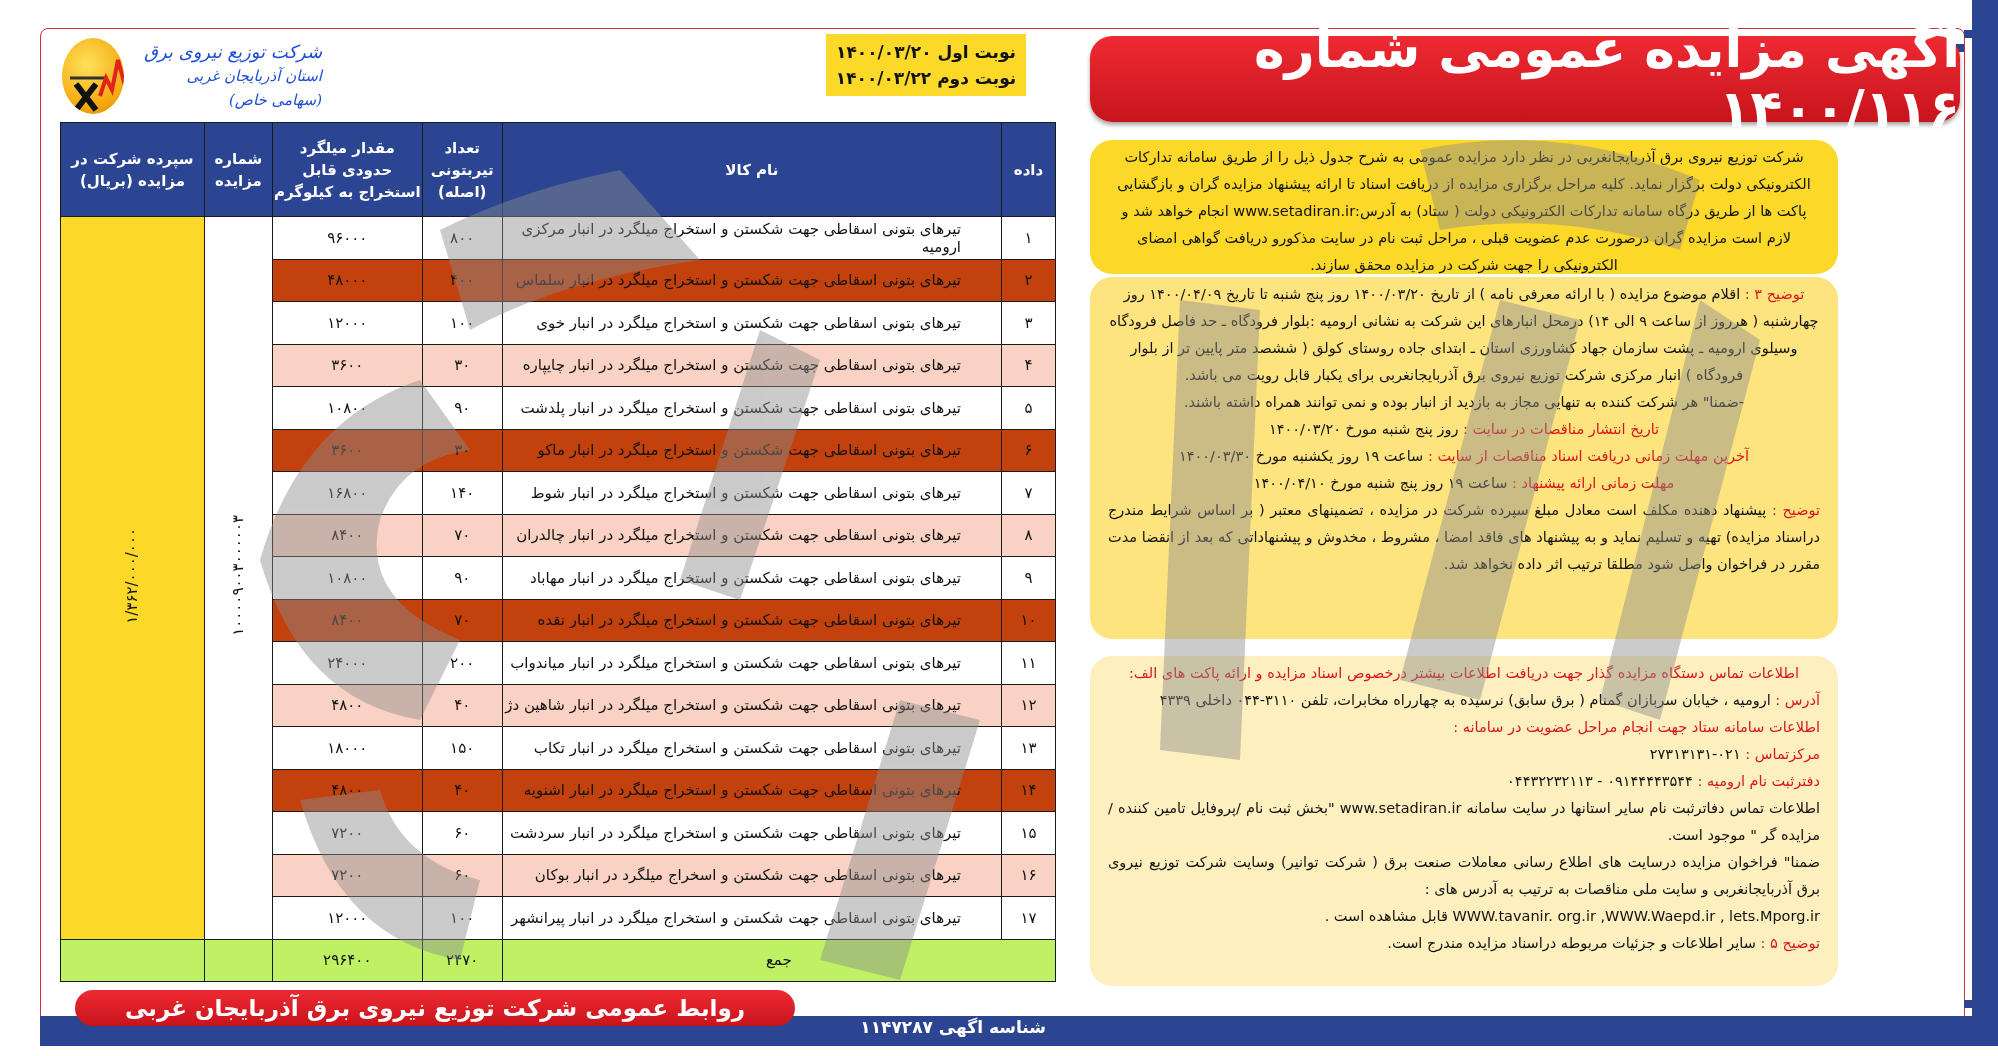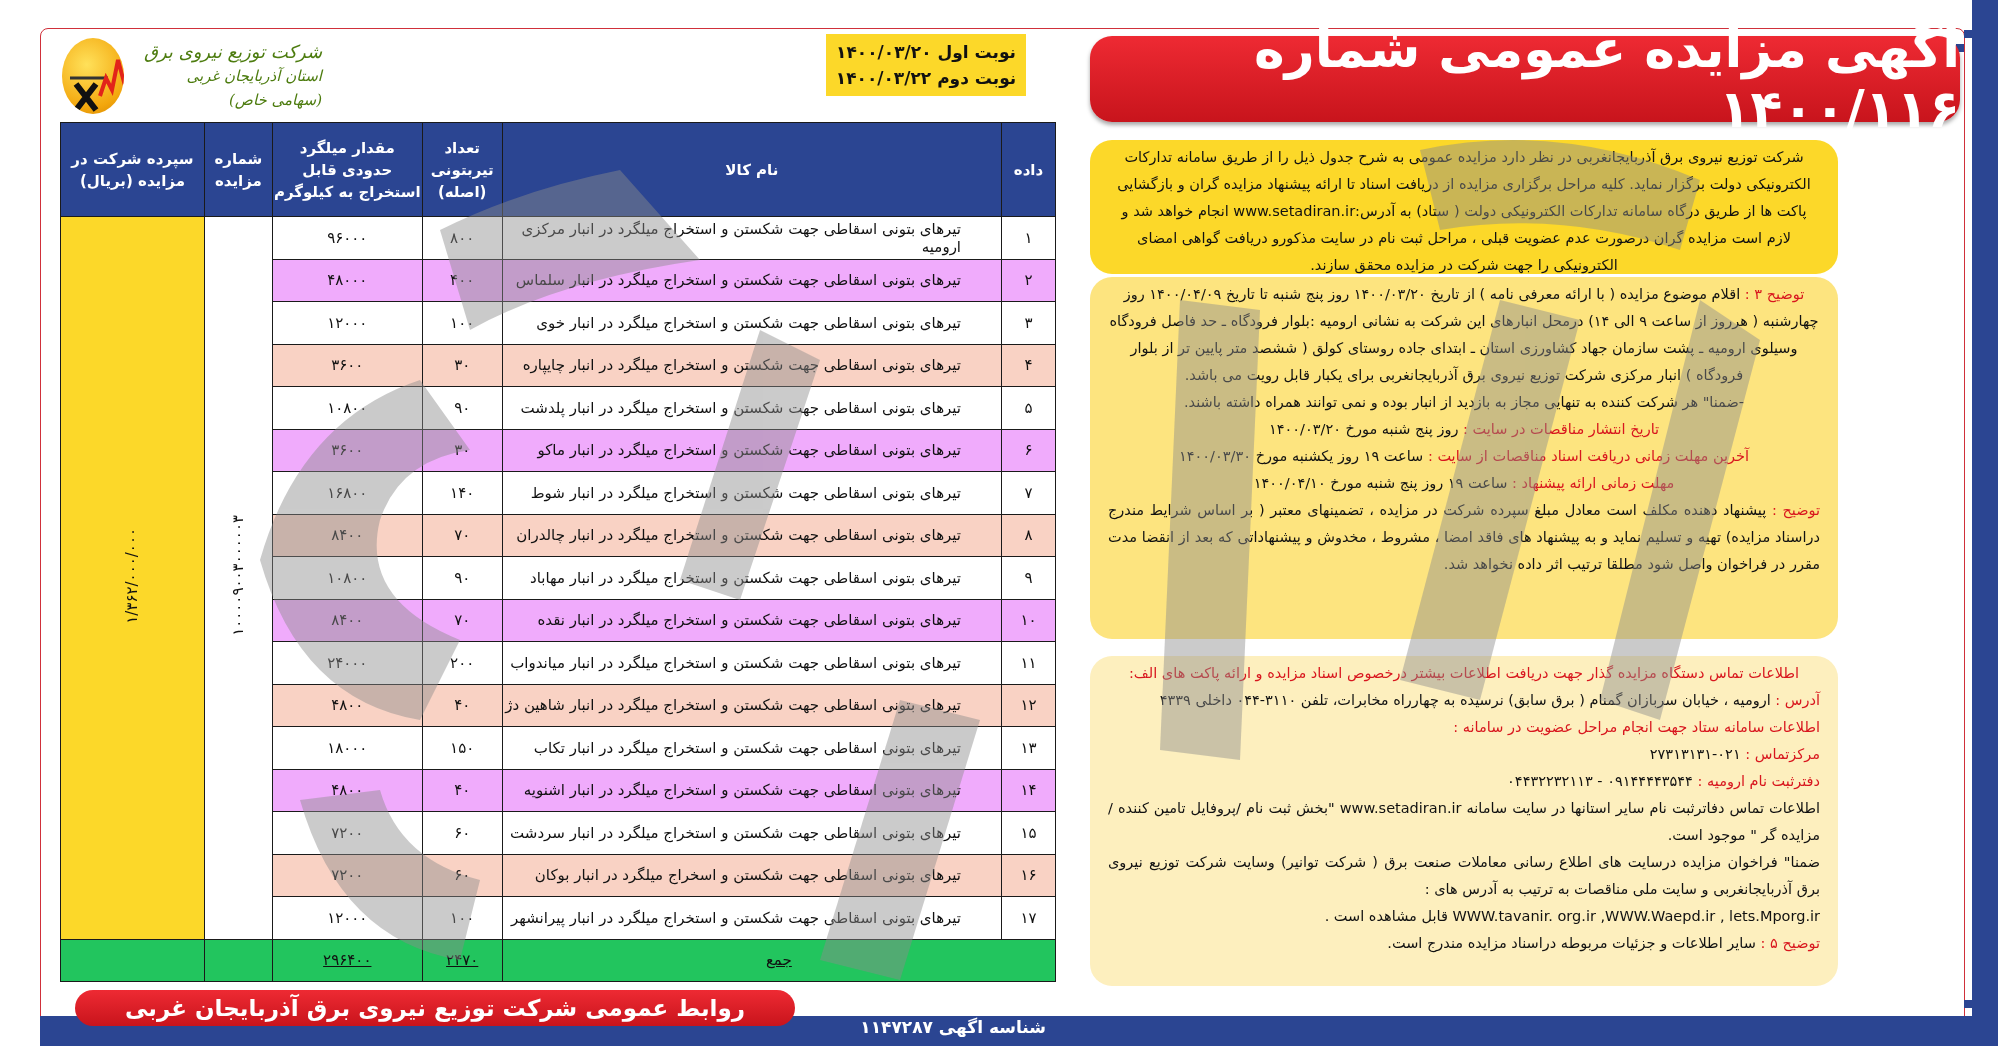--- a/index.html
+++ b/index.html
@@ -14,35 +14,35 @@
   
   .watermark { position: absolute; inset: 0; pointer-events: none; z-index: 5; }
 
   
   .title-banner { position: absolute; left: 1090px; top: 36px; width: 870px; height: 86px; background: linear-gradient(#ee2a33, #c8141c); border-radius: 22px; display: flex; align-items: center; justify-content: center; color: #fff; font-weight: bold; font-size: 52px; direction: rtl; box-shadow: 0 3px 4px rgba(0,0,0,0.35); }
 
   .dates-box { position: absolute; left: 826px; top: 34px; width: 200px; height: 62px; background: #fcd829; direction: rtl; display: flex; flex-direction: column; justify-content: center; align-items: center; font-weight: bold; font-size: 17px; color: #111; line-height: 26px; }
 
   .logo { position: absolute; left: 62px; top: 36px; width: 260px; height: 80px; display: flex; align-items: center; gap: 8px; }
   .logo-circle { width: 76px; height: 76px; border-radius: 50%; background: radial-gradient(circle at 40% 35%, #ffe15a, #f3a70d 70%, #d58400); position: relative; overflow: hidden; }
-  .logo-text { direction: rtl; font-family: "DejaVu Serif", serif; font-style: italic; color: #4d7c0f; font-size: 15px; line-height: 24px; text-align: right; }
+  .logo-text { direction: rtl; font-family: "DejaVu Serif", serif; font-style: italic; color: #1d4ed8; font-size: 15px; line-height: 24px; text-align: right; }
 
   
   .tbl-wrap { position: absolute; left: 60px; top: 122px; width: 996px; }
   table { border-collapse: collapse; width: 996px; direction: rtl; font-size: 15px; }
   th { background: #2b4592; color: #fff; font-weight: bold; border: 1px solid #1a1a1a; height: 94px; font-size: 15px; line-height: 22px; }
   td { border: 1px solid #1a1a1a; height: 42.5px; text-align: center; color: #111; font-size: 15px; }
   td.name { text-align: right; padding-right: 40px; margin-left: 8px; }
   tr.white td { background: #ffffff; }
-  tr.yellow td { background: #f0abfc; }
+  tr.yellow td { background: #c2410c; }
   tr.pink td { background: #f9d2c4; }
   td.deposit { background: #fcd829 !important; vertical-align: middle; }
   td.auction-no { background: #ffffff !important; }
   .vert { writing-mode: vertical-rl; transform: rotate(180deg); display: inline-block; font-size: 15px; letter-spacing: 1px; }
-  tr.total td { background: #22c55e; height: 42px; font-weight: normal; text-decoration: underline; }
+  tr.total td { background: #bef264; height: 42px; font-weight: normal; }
 
   .footer-red { position: absolute; left: 75px; top: 990px; width: 720px; height: 36px; background: linear-gradient(#ee2a33, #c8141c); border-radius: 18px; color: #fff; font-weight: bold; font-size: 23px; display: flex; align-items: center; justify-content: center; direction: rtl; z-index: 6; }
   .ad-id { position: absolute; left: 826px; top: 1012px; width: 230px; height: 30px; color: #fff; font-size: 17px; font-weight: bold; direction: rtl; display: flex; align-items: center; padding-right: 10px; z-index: 6; }
 
   
   .panel { position: absolute; left: 1090px; width: 748px; border-radius: 22px; direction: rtl; color: #111; font-weight: normal; font-size: 14.5px; line-height: 27px; padding: 4px 18px; text-align: justify; }
   .p1 { top: 140px; height: 134px; background: #fcd829; text-align: center; }
   .p2 { top: 277px; height: 362px; background: #fde47f; }
   .p3 { top: 656px; height: 330px; background: #fdefbe; }
   .red { color: #d8161e; }

